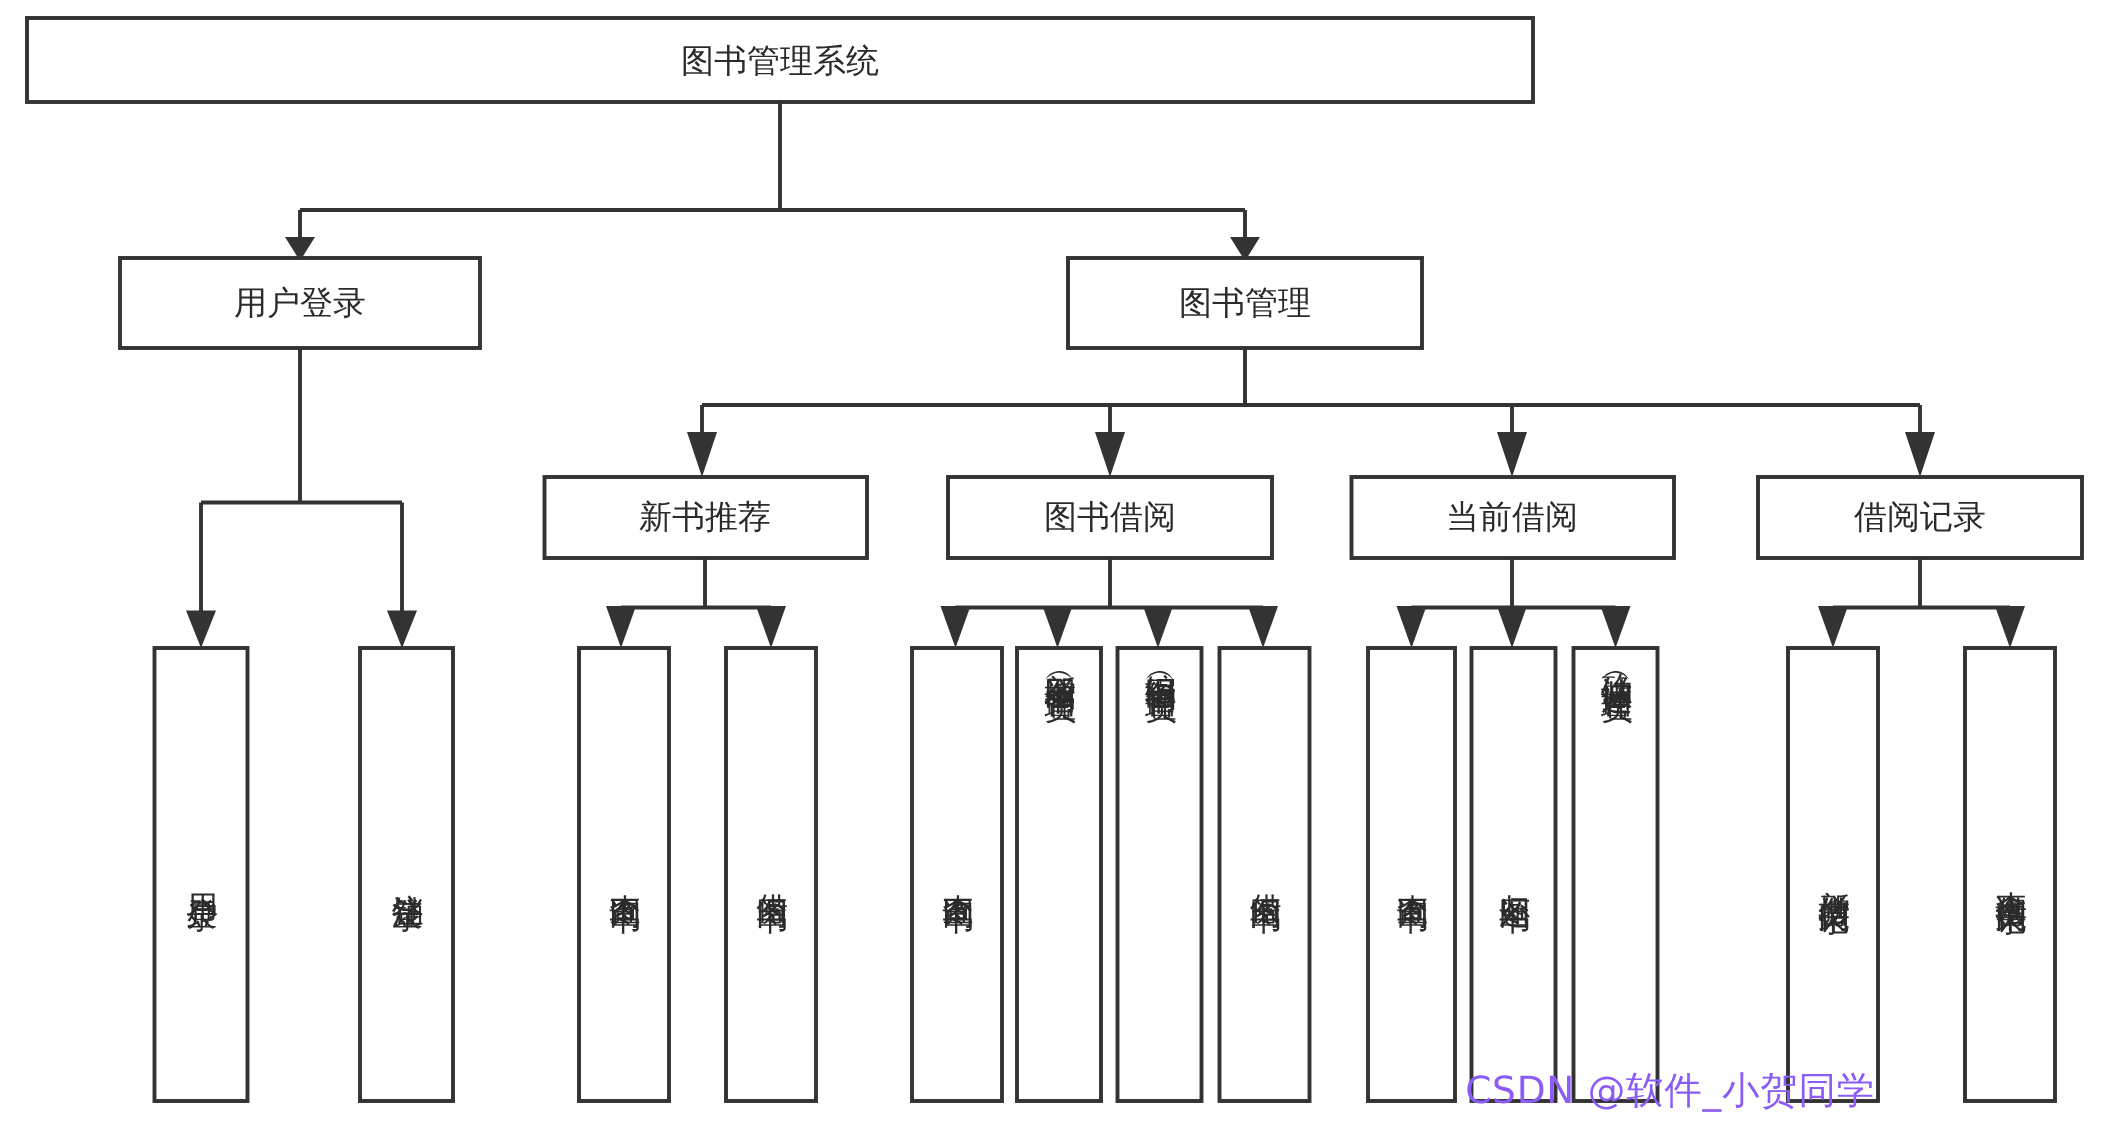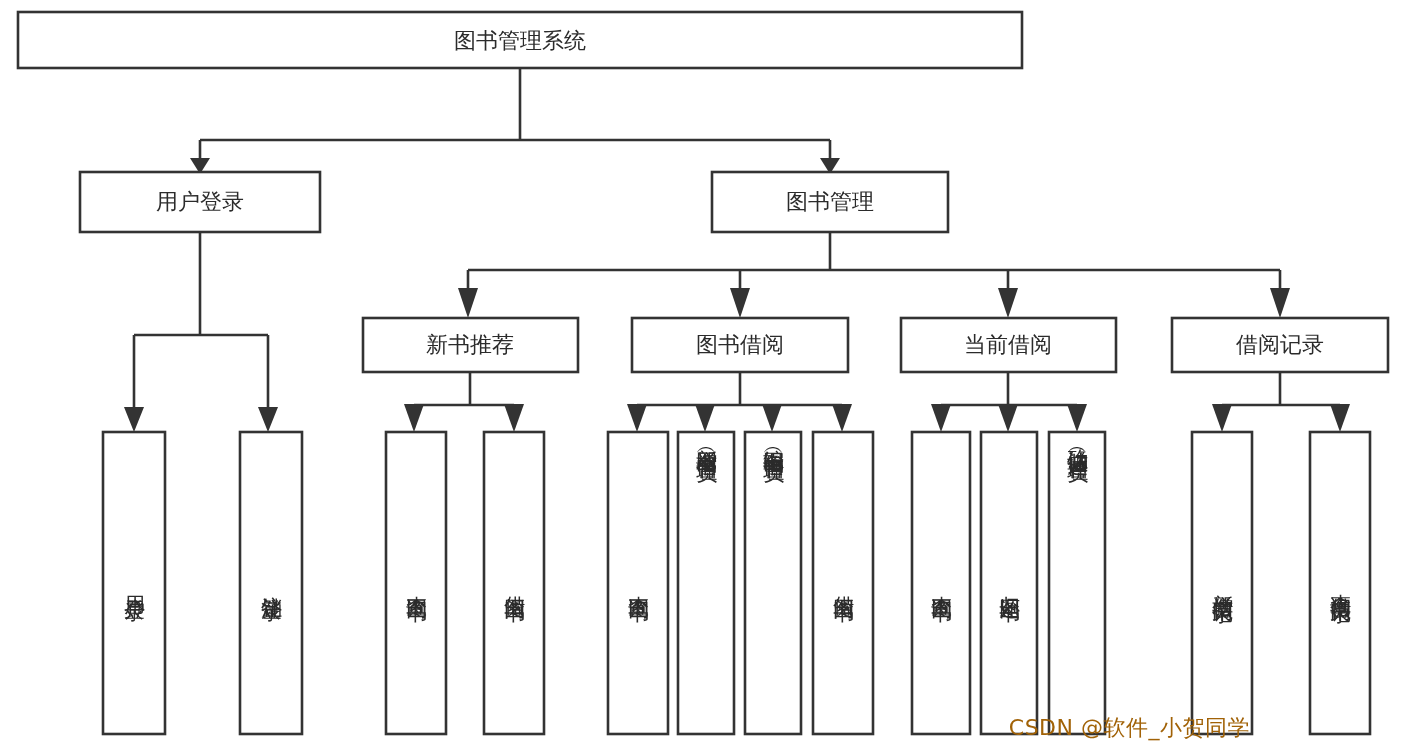--- a/index.html
+++ b/index.html
@@ -70,22 +70,22 @@
     letter-spacing: 2px;
     color: #2b2b2b;
     white-space: nowrap;
     text-align: center;
   }
   .watermark {
     position: absolute;
     right: 8px;
     bottom: 4px;
     font-family: "DejaVu Sans", "Liberation Sans", sans-serif;
-    font-size: 22px;
-    color: #a16207;
+    font-size: 25px;
+    color: #8b5cf6;
     letter-spacing: 0.5px;
     white-space: nowrap;
     user-select: none;
   }
 </style>
 </head>
 <body>
 
 <div id="diagram-root">
 

